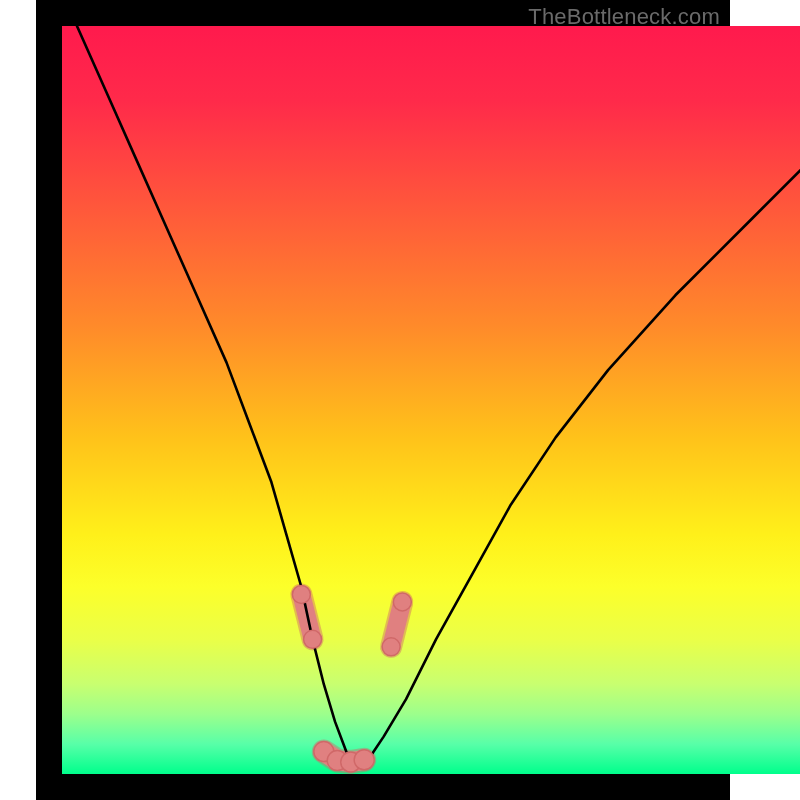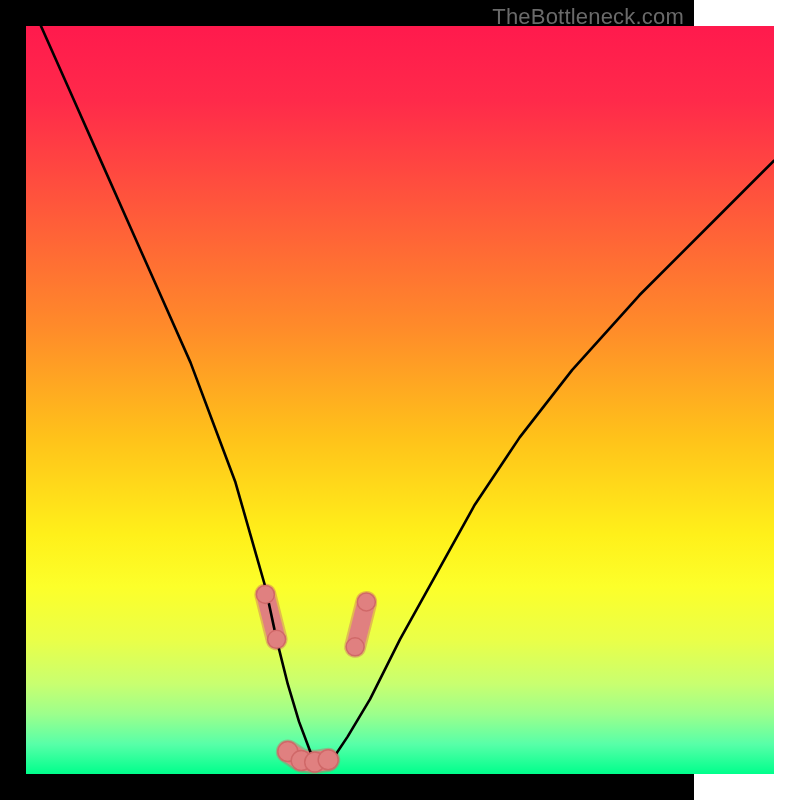--- a/index.html
+++ b/index.html
@@ -8,20 +8,21 @@
     width: 800px;
     height: 800px;
     overflow: hidden;
     font-family: Arial, Helvetica, sans-serif;
   }
   .frame {
     width: 694px;
     height: 800px;
     background: #000;
     position: relative;
+    margin-left: 36px;
   }
   .watermark {
     position: absolute;
     top: 4px;
     right: 10px;
     color: #6a6a6a;
     font-size: 22px;
     font-weight: 500;
     z-index: 10;
     user-select: none;

